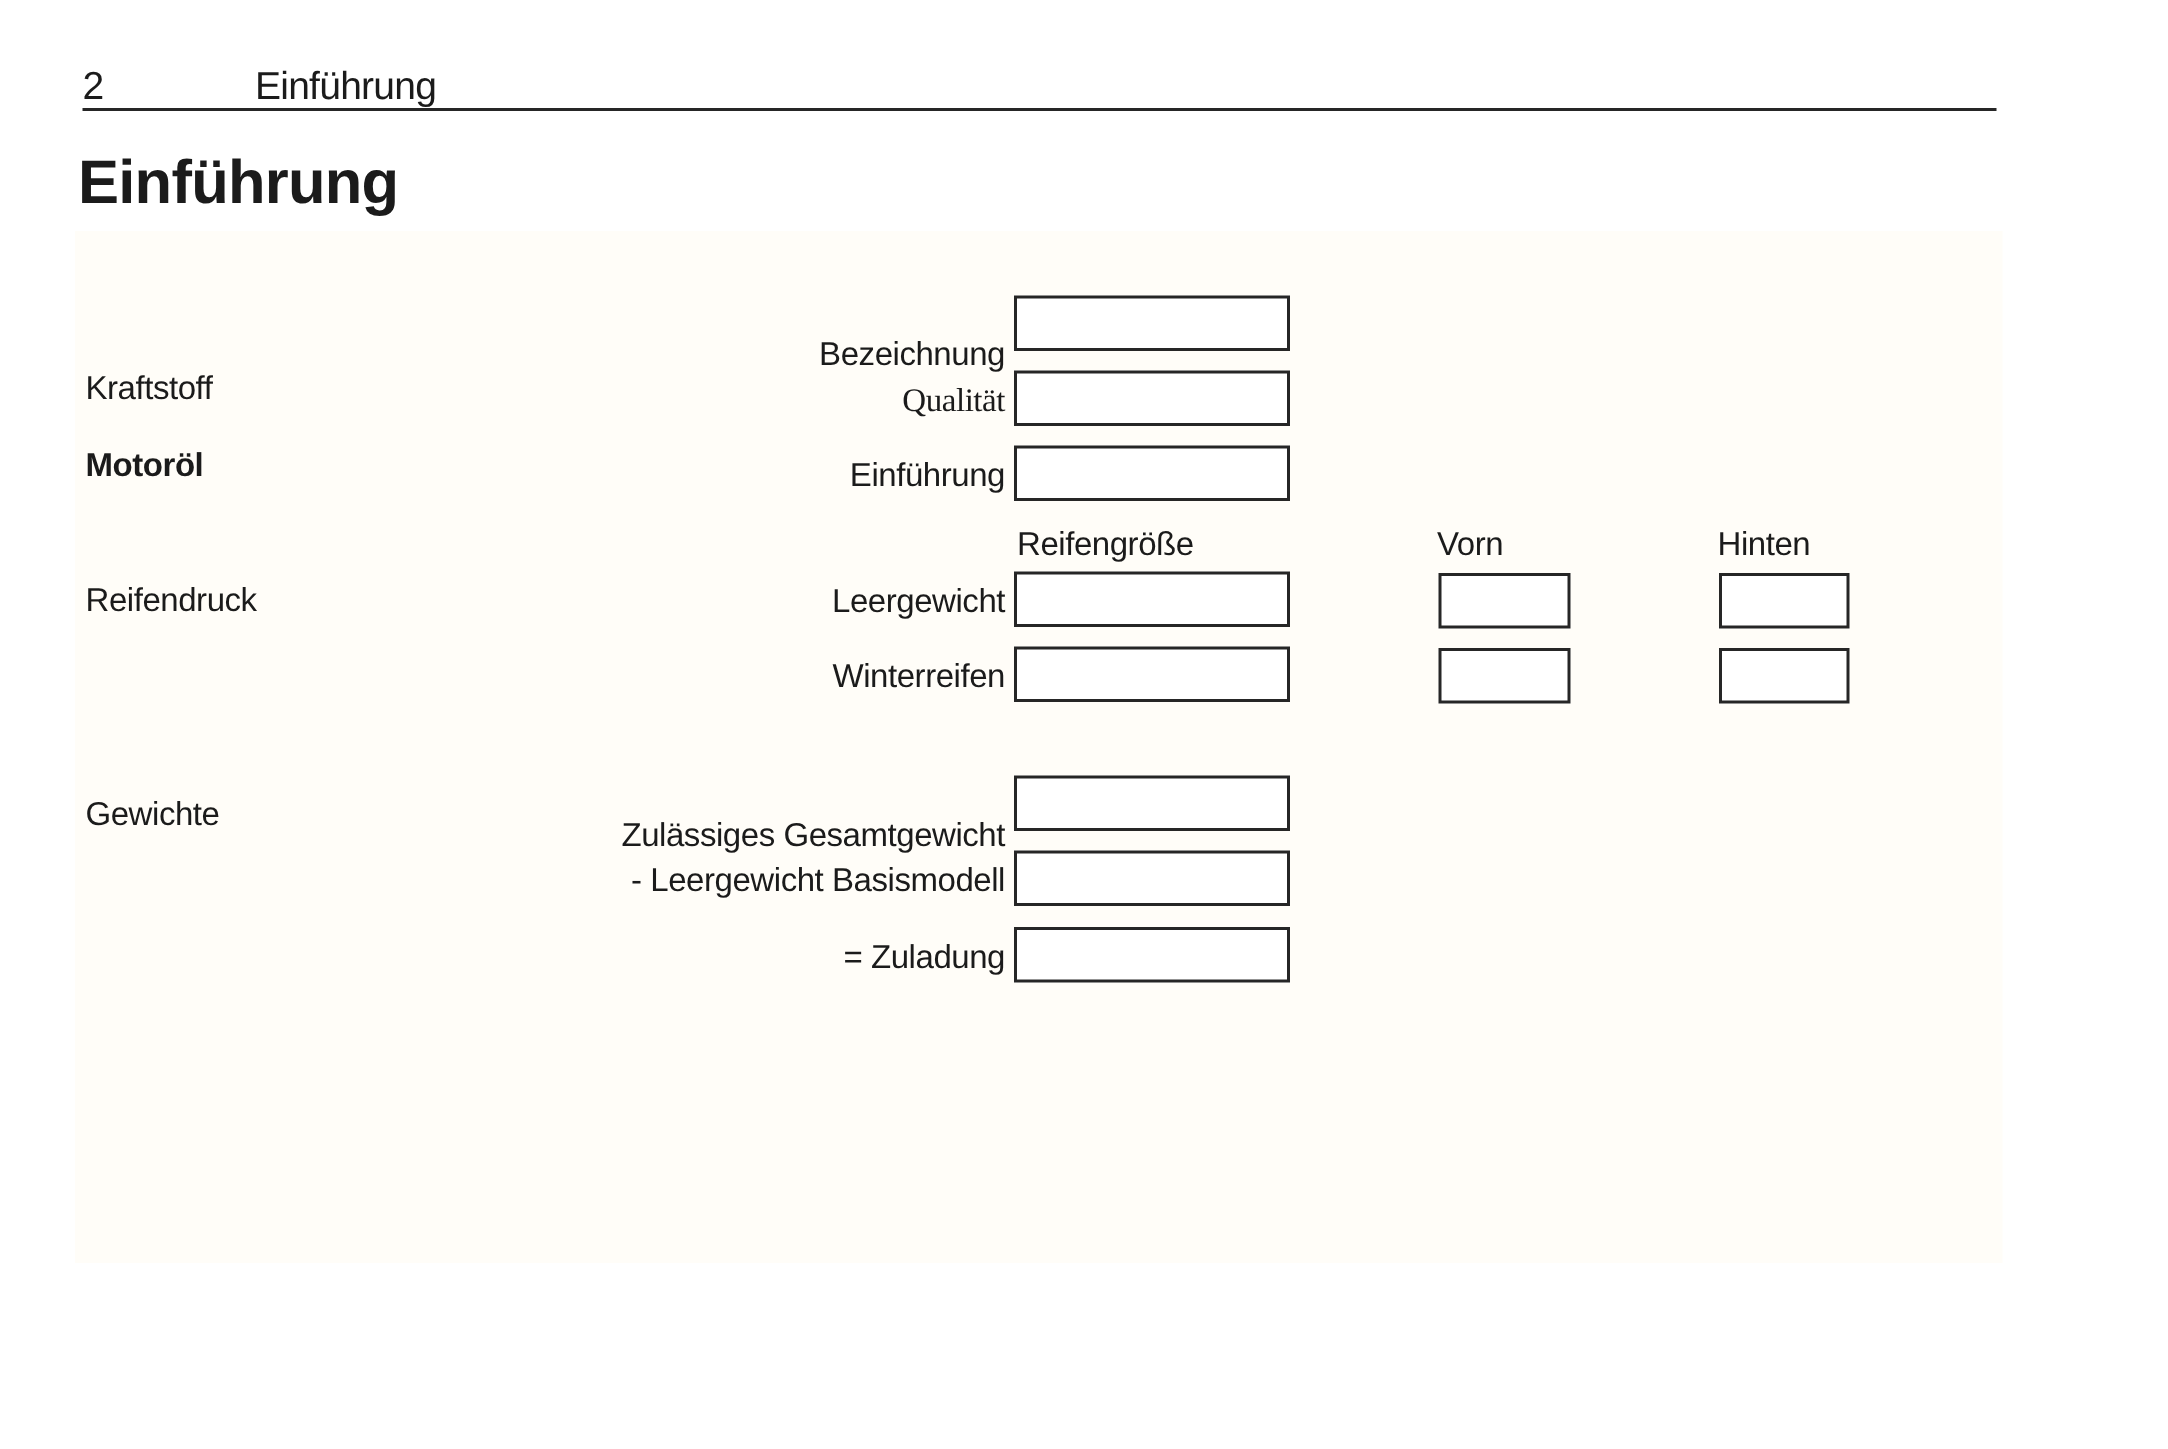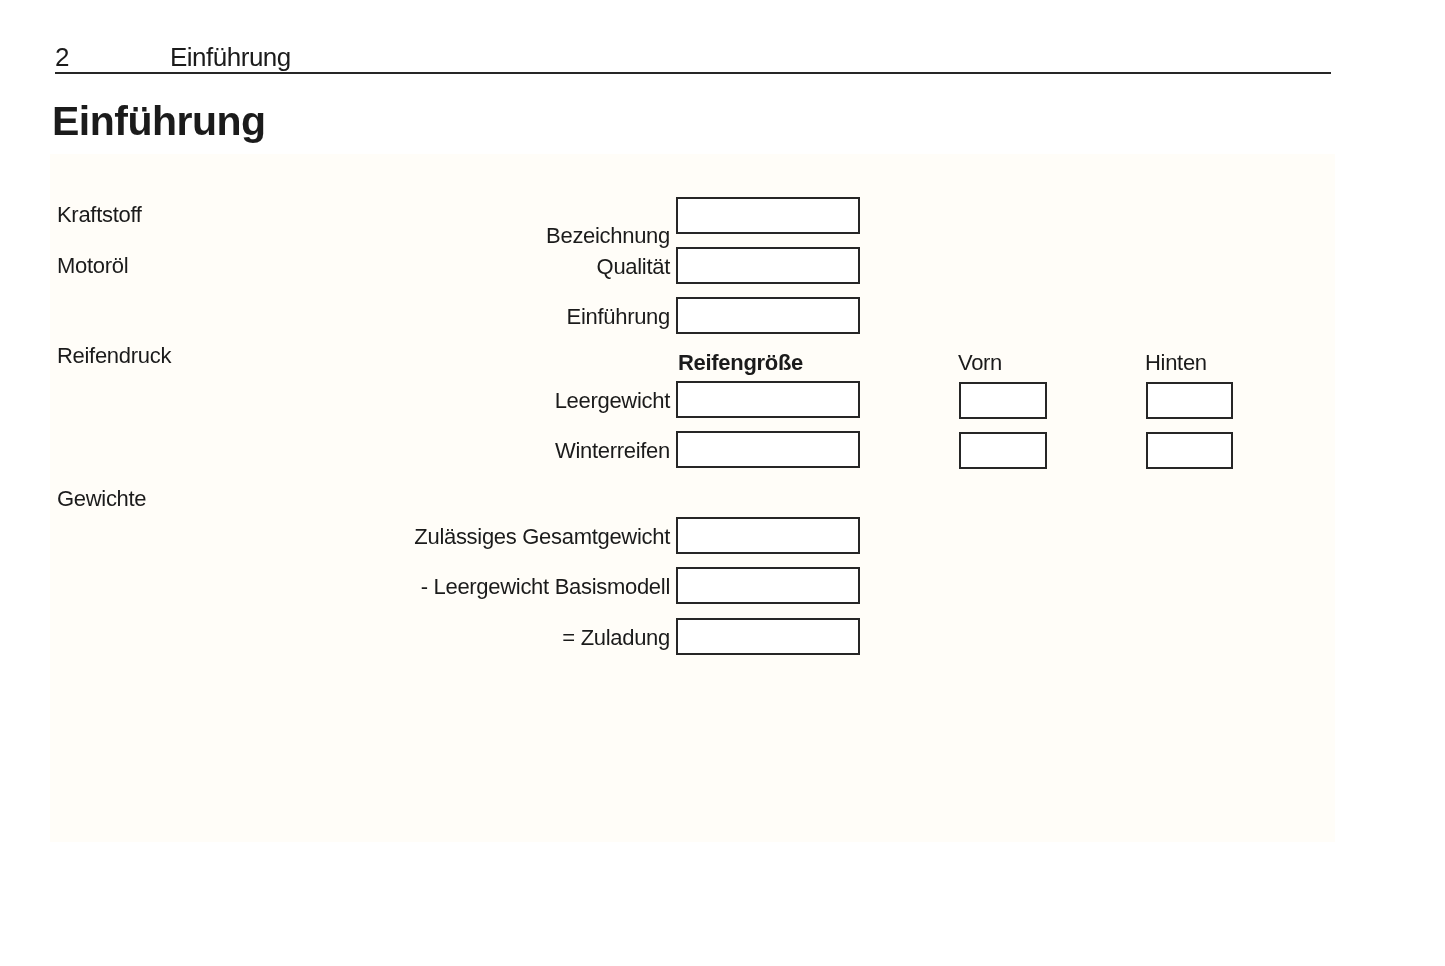--- a/index.html
+++ b/index.html
@@ -44,21 +44,21 @@
     left: 50px; top: 154px;
     width: 1285px; height: 688px;
     background: #fffdf8;
   }
 
   .lbl {
     font-size: 22px;
     letter-spacing: -0.3px;
     white-space: nowrap;
   }
-  .section-lbl { left: 57px; }
+  .section-lbl { left: 57px; margin-top: 44px; }
   .field-lbl {
     right: 775px;
     text-align: right;
   }
   .col-hdr { white-space: nowrap; }
 
   .box {
     position: absolute;
     border: 2px solid #262626;
     background: #ffffff;
@@ -78,47 +78,47 @@
 
 <div class="abs page-number">2</div>
 <div class="abs chapter-header">Einführung</div>
 <div class="abs header-rule"></div>
 
 <h1 class="abs page-title">Einführung</h1>
 
 <div class="abs panel"></div>
 
 <div class="abs lbl section-lbl" style="top:202px;">Kraftstoff</div>
-<div class="abs lbl section-lbl" style="top:253px;">Motoröl</div>
+<div class="abs lbl section-lbl" style="top:253px;font-weight:bold;">Motoröl</div>
 <div class="abs lbl section-lbl" style="top:343px;">Reifendruck</div>
 <div class="abs lbl section-lbl" style="top:486px;">Gewichte</div>
 
 <div class="abs lbl field-lbl" style="top:203px;margin-top:20px;">Bezeichnung</div>
 <input class="box box-lg" style="top: 197px;" value="">
 
-<div class="abs lbl field-lbl" style="top:254px;">Qualität</div>
+<div class="abs lbl field-lbl" style="top:254px;font-family:Liberation Serif, serif;">Qualität</div>
 <input class="box box-lg" style="top: 247px;" value="">
 
 <div class="abs lbl field-lbl" style="top:304px;">Einführung</div>
 <input class="box box-lg" style="top: 297px;" value="">
 
-<div class="abs lbl col-hdr" style="left:678px; top:350px;font-weight:bold;">Reifengröße</div>
+<div class="abs lbl col-hdr" style="left:678px; top:350px;">Reifengröße</div>
 <div class="abs lbl col-hdr" style="left:958px; top:350px;">Vorn</div>
 <div class="abs lbl col-hdr" style="left:1145px; top:350px;text-align:center;">Hinten</div>
 
 <div class="abs lbl field-lbl" style="top:388px;">Leergewicht</div>
 <input class="box box-lg" style="top: 381px;" value="">
 <input class="box box-front" style="top: 382px;" value="">
 <input class="box box-rear" style="top: 382px;" value="">
 
 <div class="abs lbl field-lbl" style="top:438px;">Winterreifen</div>
 <input class="box box-lg" style="top: 431px;" value="">
 <input class="box box-front" style="top: 432px;" value="">
 <input class="box box-rear" style="top: 432px;" value="">
 
-<div class="abs lbl field-lbl" style="top:524px;">Zulässiges Gesamtgewicht</div>
+<div class="abs lbl field-lbl" style="top:544px;">Zulässiges Gesamtgewicht</div>
 <input class="box box-lg" style="top: 517px;" value="">
 
 <div class="abs lbl field-lbl" style="top:574px;">- Leergewicht Basismodell</div>
 <input class="box box-lg" style="top: 567px;" value="">
 
 <div class="abs lbl field-lbl" style="top:625px;">= Zuladung</div>
 <input class="box box-lg" style="top: 618px;" value="">
 
 </body></html>

